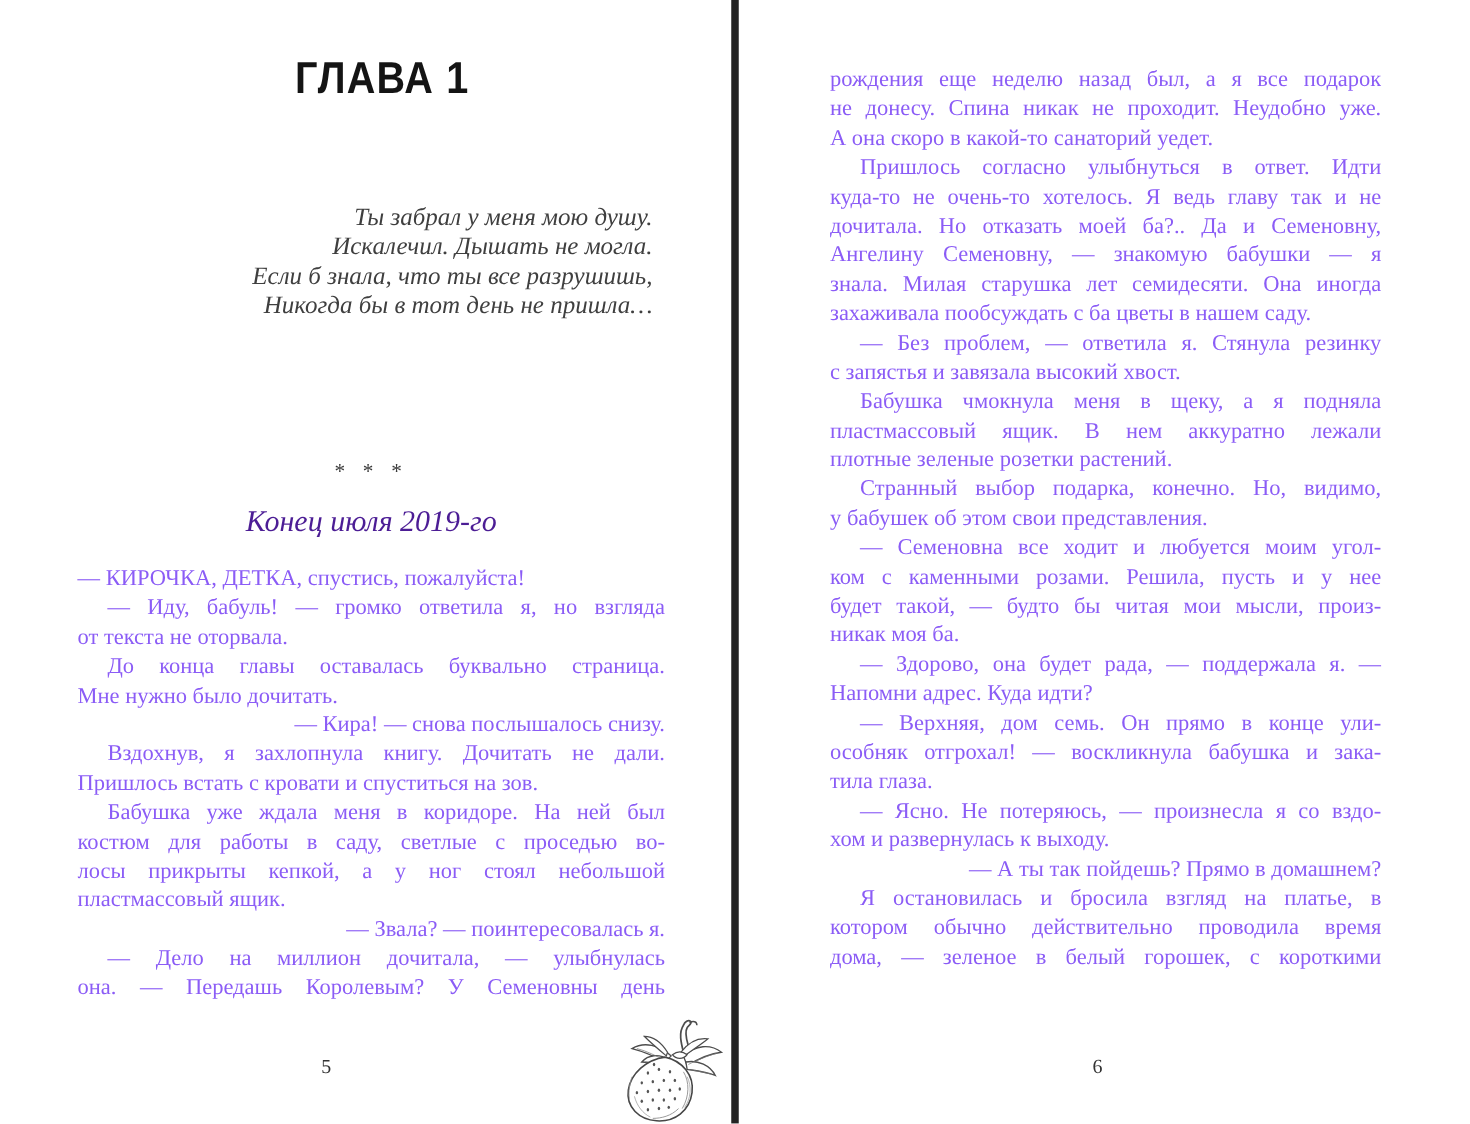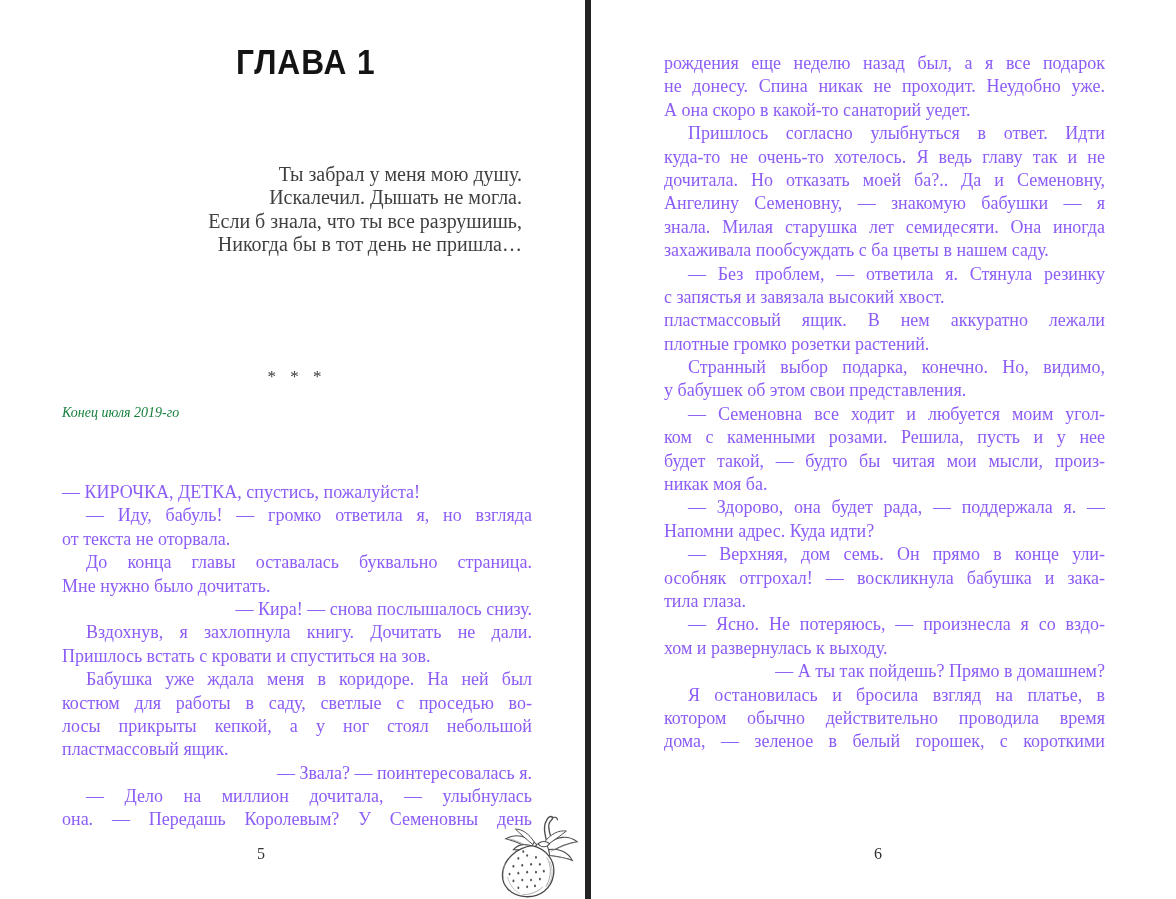--- a/index.html
+++ b/index.html
@@ -28,49 +28,50 @@
     color: #141414;
     transform: scale(0.96, 1.08);
     transform-origin: left top;
     white-space: nowrap;
   }
   .epigraph {
     position: absolute;
     left: 62px; top: 160px;
     width: 460px;
     text-align: right;
+    font-style: italic;
     font-size: 20px;
     line-height: 29px;
     color: #3f3f3f;
   }
   .separator {
     position: absolute;
     left: 62px; top: 367px;
     width: 470px;
     text-align: center;
     font-size: 17px;
     letter-spacing: 5px;
     color: #3a3a3a;
   }
   .dateline {
     position: absolute;
     left: 62px; top: 405px;
     width: 470px;
-    text-align: left;
+    text-align: center;
     font-style: italic;
-    font-size: 14px;
-    color: #15803d;
+    font-size: 24px;
+    color: #4c1d95;
   }
   .body-col {
     position: absolute;
     font-size: 18px;
     line-height: 23.4px;
     color: #8b5cf6;
   }
-  .body-left  { left: 62px;  top: 451px; width: 470px; margin-top: 30px; }
+  .body-left  { left: 62px;  top: 451px; width: 470px; }
   .body-right { left: 664px; top: 52px;  width: 441px; }
   .line { height: 23.4px; white-space: nowrap; }
   .line.i { padding-left: 24px; text-align: right; }
   .line.j {
     white-space: normal;
     text-align: justify;
     text-align-last: justify;
     overflow: hidden;
   }
   .pagenum {
@@ -184,22 +185,23 @@
         <div class="line j">не донесу. Спина никак не проходит. Неудобно уже.</div>
         <div class="line">А она скоро в какой-то санаторий уедет.</div>
         <div class="line i j">Пришлось согласно улыбнуться в ответ. Идти</div>
         <div class="line j">куда-то не очень-то хотелось. Я ведь главу так и не</div>
         <div class="line j">дочитала. Но отказать моей ба?.. Да и Семеновну,</div>
         <div class="line j">Ангелину Семеновну, — знакомую бабушки — я</div>
         <div class="line j">знала. Милая старушка лет семидесяти. Она иногда</div>
         <div class="line">захаживала пообсуждать с ба цветы в нашем саду.</div>
         <div class="line i j">— Без проблем, — ответила я. Стянула резинку</div>
         <div class="line">с запястья и завязала высокий хвост.</div>
+        <div class="line i j">Бабушка чмокнула меня в щеку, а я подняла</div>
         <div class="line j">пластмассовый ящик. В нем аккуратно лежали</div>
-        <div class="line">плотные громко розетки растений.</div>
+        <div class="line">плотные зеленые розетки растений.</div>
         <div class="line i j">Странный выбор подарка, конечно. Но, видимо,</div>
         <div class="line">у бабушек об этом свои представления.</div>
         <div class="line i j">— Семеновна все ходит и любуется моим угол-</div>
         <div class="line j">ком с каменными розами. Решила, пусть и у нее</div>
         <div class="line j">будет такой, — будто бы читая мои мысли, произ-</div>
         <div class="line">никак моя ба.</div>
         <div class="line i j">— Здорово, она будет рада, — поддержала я. —</div>
         <div class="line">Напомни адрес. Куда идти?</div>
         <div class="line i j">— Верхняя, дом семь. Он прямо в конце ули-</div>
         <div class="line j">особняк отгрохал! — воскликнула бабушка и зака-</div>

